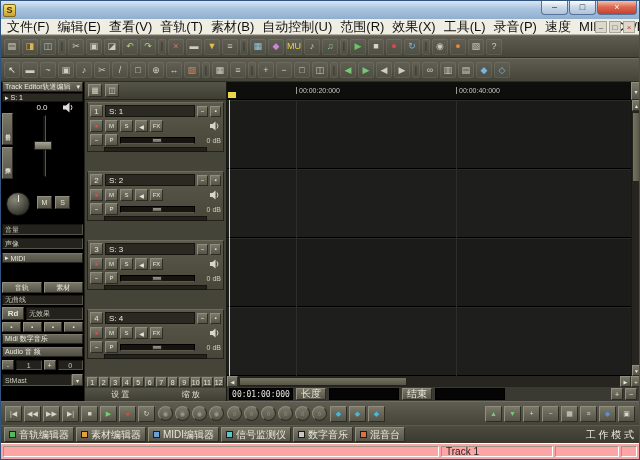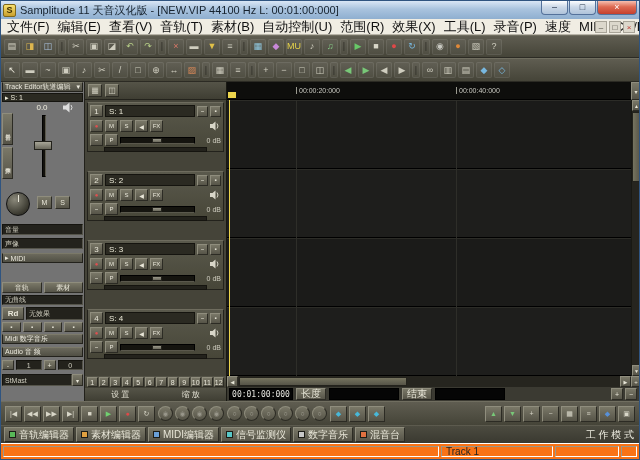--- a/index.html
+++ b/index.html
@@ -23,21 +23,21 @@
 .tb1{top:34px;height:23px}
 .tb2{top:57px;height:24px}
 .grp{display:flex;gap:2px;align-items:center}
 .ico{flex:0 0 auto;width:16px;height:16px;display:flex;align-items:center;justify-content:center;font-size:9px;line-height:1;border:1px solid rgba(255,255,255,.08);background:rgba(255,255,255,.04);border-radius:2px}
 
 .bbtn{background:linear-gradient(#7a7868,#565448);border:1px solid;border-color:#8f8d7d #2c2b24 #2c2b24 #8f8d7d;color:#e8e6d8;display:flex;align-items:center;justify-content:center}
 .field{background:#23221c;border:1px solid #15140f;border-bottom-color:#55544a;border-right-color:#55544a;color:#cfcdbf;display:flex;align-items:center;padding:0 2px}
 .lcd{background:#050505;border:1px solid #000;color:#e6e6e0;font-family:"DejaVu Sans Mono",monospace;font-size:8px;display:flex;align-items:center;justify-content:center;height:12px}
 
 .work{top:81px;height:319px;background:#3b3a32}
-.lpanel{position:absolute;left:0;top:0;width:84px;height:100%;background:#737373;border-right:1px solid #22211b;font-size:7px;color:#d8d6c8}
+.lpanel{position:absolute;left:0;top:0;width:84px;height:100%;background:#000000;border-right:1px solid #22211b;font-size:7px;color:#d8d6c8}
 .lp{position:absolute;left:1px;right:1px}
 .secbar{background:linear-gradient(#6b695c,#504f44);border:1px solid #23221c;border-top-color:#7b7969;display:flex;align-items:center;gap:2px;padding:0 2px;height:10px;font-size:7px;color:#eceade;white-space:nowrap;overflow:hidden}
 .lp-head{top:0}.lp-track{top:10;height:9px;background:#2b2a22;border:1px solid #15140f;display:flex;align-items:center;gap:2px;padding:0 2px;color:#ecead8}
 .lp-gain{top:21px;left:26px;width:30px;text-align:center;font-size:8px;color:#f0eee0}
 .lp-spk{top:20px;right:8px;left:auto;width:14px}
 .sidetabs{position:absolute;left:1px;top:31px;width:11px;height:66px;display:flex;flex-direction:column;gap:2px}
 .vtab{flex:1;writing-mode:vertical-rl;font-size:6px;padding:1px 0;justify-content:center}
 .fader{position:absolute;left:30px;top:31px;width:24px;height:66px}
 .fgroove{position:absolute;left:11px;top:2px;bottom:2px;width:4px;background:#12110c;border:1px solid #000;border-right-color:#5a584c}
 .fhandle{position:absolute;left:3px;top:28px;width:18px;height:9px;background:linear-gradient(#a8a698,#6b695c);border:1px solid #23221c}
@@ -116,32 +116,31 @@
 .lcd.bars{width:86px;height:14px}
 
 .tabsbar{top:424px;height:18px;background:linear-gradient(#4c4b40,#3a3930);border-top:1px solid #5c5a4e;display:flex;align-items:center;gap:2px;padding:0 3px}
 .btab{height:15px;font-size:10px;gap:3px;padding:0 4px;white-space:nowrap}
 .ticon{width:7px;height:7px;border:1px solid #1c1c16;flex:0 0 auto}
 .modelabel{margin-left:auto;font-size:10px;color:#efeee2;white-space:nowrap;padding-right:2px}
 .combo{width:84px;height:15px;display:flex;border:1px solid #23221c;background:#f4f2ea}
 .combo .val{flex:1;font-size:10px;color:#111;display:flex;align-items:center;padding:0 3px}
 .combo .cdd{width:14px;font-size:6px}
 
-.statusbar{top:442px;bottom:0;background:#f97316;display:flex;gap:2px;padding:2px;border-top:1px solid #fff}
+.statusbar{top:442px;bottom:0;background:#fca5a5;display:flex;gap:2px;padding:2px;border-top:1px solid #fff}
 .scell{border:1px solid;border-color:#9b978a #fff #fff #9b978a;font-size:10px;color:#222;display:flex;align-items:center;padding:0 4px}
 .c1{flex:1}.c2{width:112px}.c3{width:64px}.c4{width:16px}
 </style>
 </head>
 <body>
 
 <div class="win">
 
   <div class="bar titlebar">
     <span class="appico">S</span>
-    <span class="title">Samplitude 11 天音汉化版 - [NEW.VIP   44100 Hz L: 00:01:00:000]</span>
     <span class="wbtns">
       <span class="wbtn">–</span>
       <span class="wbtn">□</span>
       <span class="wbtn close">×</span>
     </span>
   </div>
 
   <div class="bar menubar">
 
   <span class="mitem">文件(F)</span>

